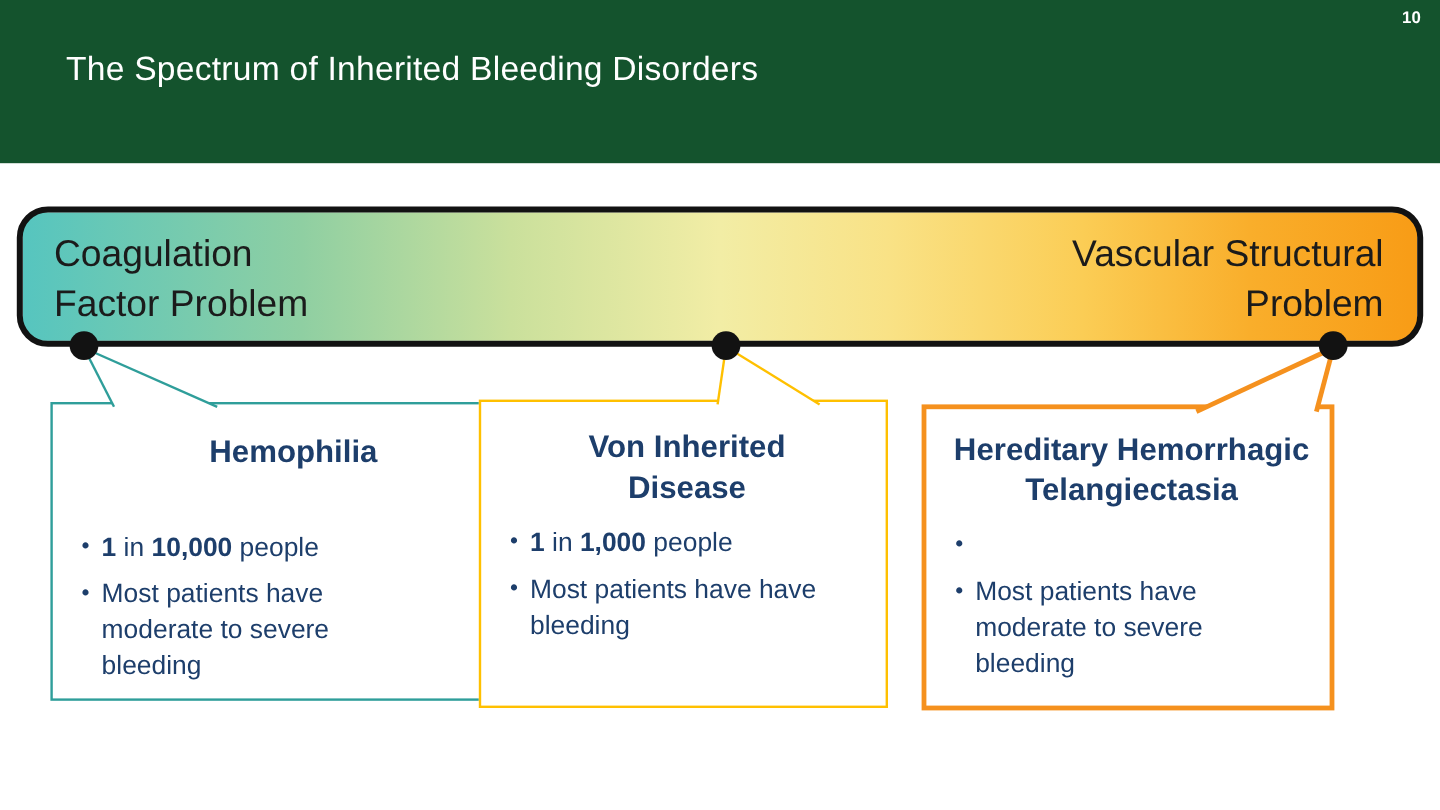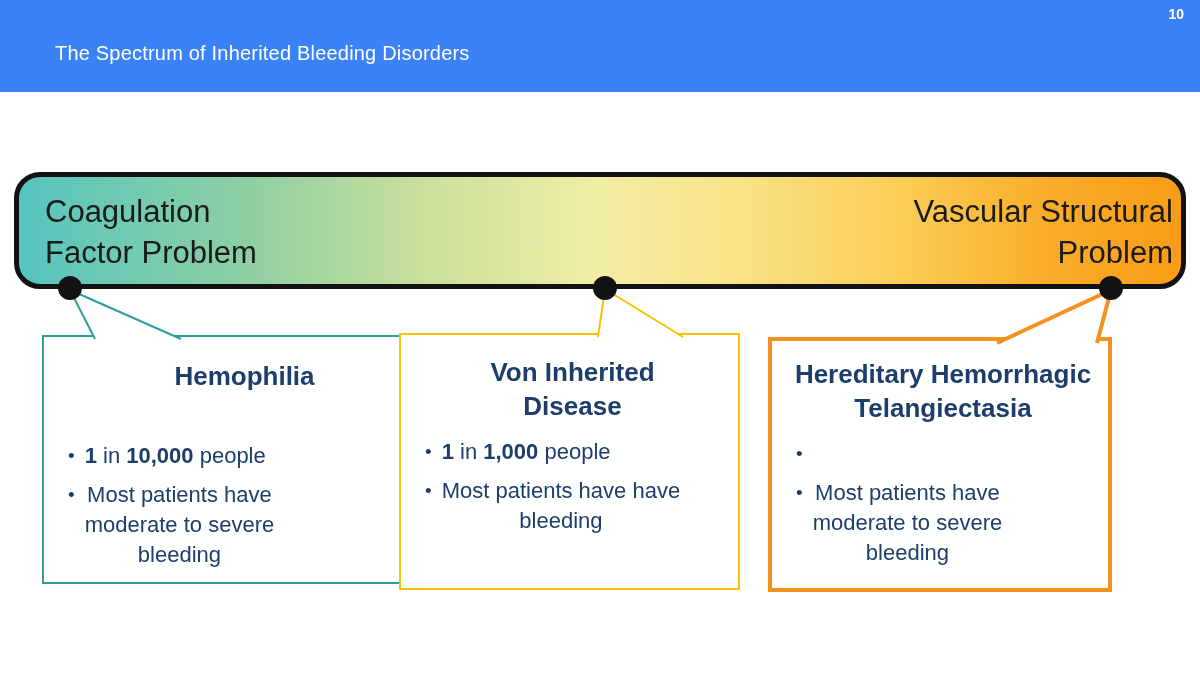--- a/index.html
+++ b/index.html
@@ -3,69 +3,69 @@
 <meta charset="utf-8">
 <style>
   html,body { margin:0; padding:0; background:#e8e8e8; }
   #slide {
     position:relative; width:1200px; height:675px; background:#ffffff;
     font-family:"Liberation Sans", sans-serif; overflow:hidden;
   }
 
   
   #header-band {
-    position:absolute; left:0; top:0; width:1200px; height:92px;
-    background:#3b82f6;
+    position:absolute; left:0; top:0; width:1200px; height:136px;
+    background:#14532d;
     text-decoration:underline;
   }
   #page-number {
     position:absolute; top:6px; right:16px;
     color:#ffffff; font-size:14px; font-weight:700;
   }
   #slide-title {
     position:absolute; left:55px; top:42px;
-    color:#ffffff; font-size:20px; font-weight:400; letter-spacing:0.2px;
+    color:#ffffff; font-size:28px; font-weight:400; letter-spacing:0.2px;
     white-space:nowrap;
   }
 
   
   #spectrum-bar {
     position:absolute; left:14px; top:172px; width:1172px; height:117px;
     box-sizing:border-box; border:5px solid #121212; border-radius:26px;
     background:linear-gradient(90deg,
       #56C5BF 0%, #8FCFA2 20%, #CAE09C 35%, #F2EDA5 50%,
       #F9E286 62%, #FBCD55 76%, #F9AE2B 88%, #F89C16 100%);
   }
   .bar-label {
     position:absolute; top:14px;
     color:#1B1B1B; font-size:31px; font-weight:400; line-height:41px;
     white-space:pre-line;
   }
   #bar-label-left  { left:26px; text-align:left; }
-  #bar-label-right { right:8px; text-align:right; }
+  #bar-label-right { right:28px; text-align:right; }
 
   
   .card {
     position:absolute; box-sizing:border-box; background:#ffffff; z-index:1;
   }
   #card-hemophilia { left:42px;  top:335px; width:399px; height:249px; border:2px solid #2F9E9A; padding:22px 12px 0 18px; }
   #card-vwd        { left:399px; top:333px; width:341px; height:257px; border:2px solid #FFC000; padding:20px 12px 0 18px; }
   #card-hht        { left:768px; top:337px; width:344px; height:255px; border:4px solid #F5911E; padding:16px 12px 0 18px; }
 
   .card-title {
     color:#1D3E6B; font-size:26px; font-weight:700; line-height:34px;
     text-align:center; white-space:pre-line; min-height:72px; margin-bottom:10px;
   }
   .card-bullets { list-style:none; margin:0; padding:0 0 0 6px; }
   .card-bullets li {
     display:flex; gap:10px; margin-bottom:9px;
     color:#1D3E6B; font-size:22px; line-height:30px;
   }
   .bullet-glyph { font-size:19px; line-height:30px; flex:0 0 auto; }
-  .li-text { white-space:pre-line;text-align:center; }
+  .li-text { white-space:pre-line; }
   .li-text b, .li-text .seg-b { font-weight:700; }
 
   
   #connector-layer {
     position:absolute; left:0; top:0; width:1200px; height:675px;
     z-index:3; pointer-events:none;
   }
 </style>
 </head>
 <body>

